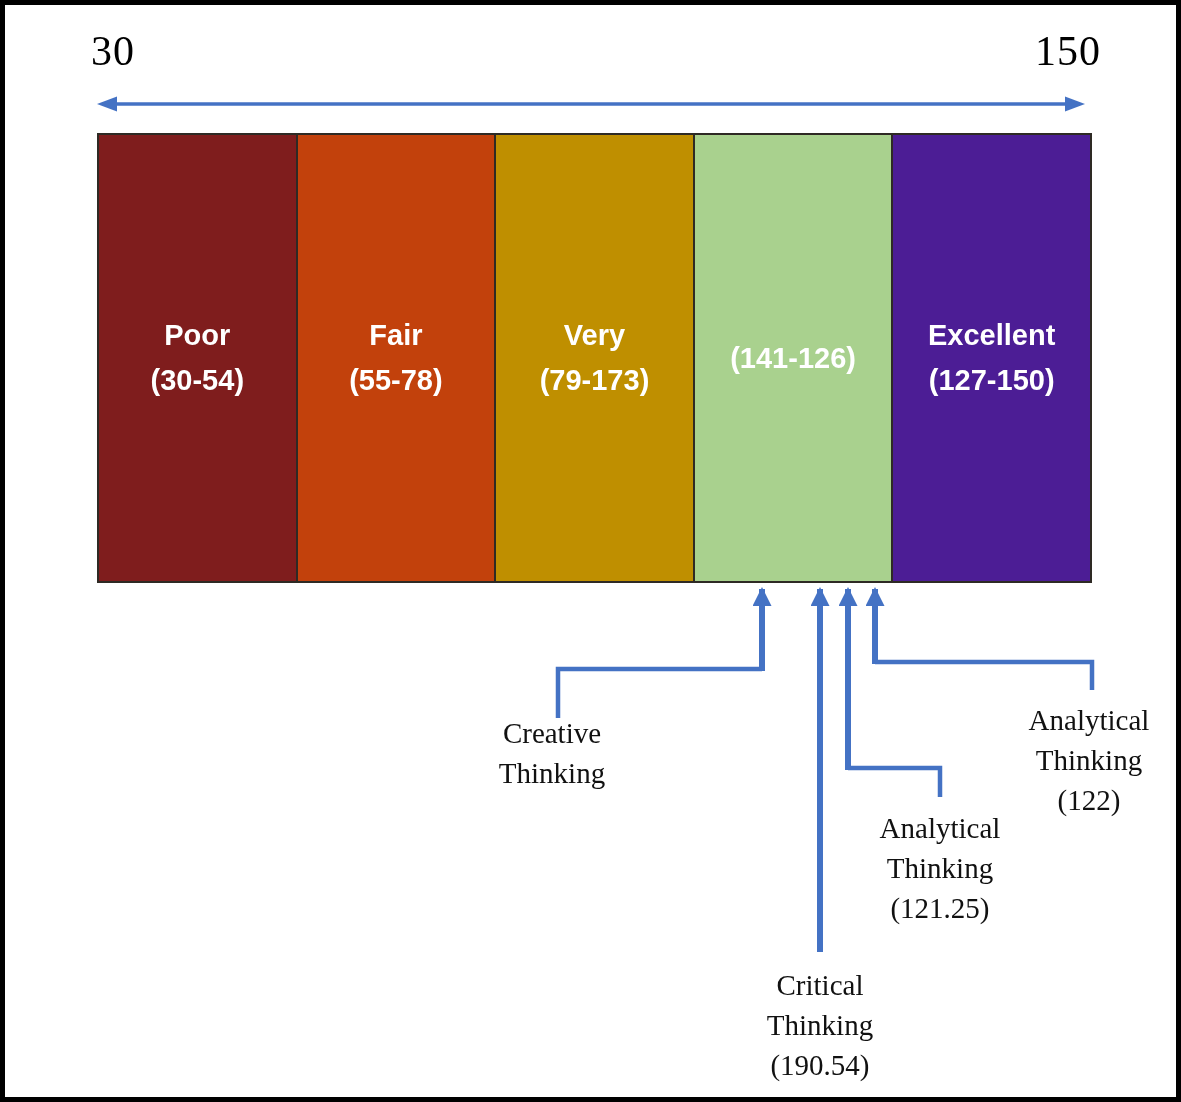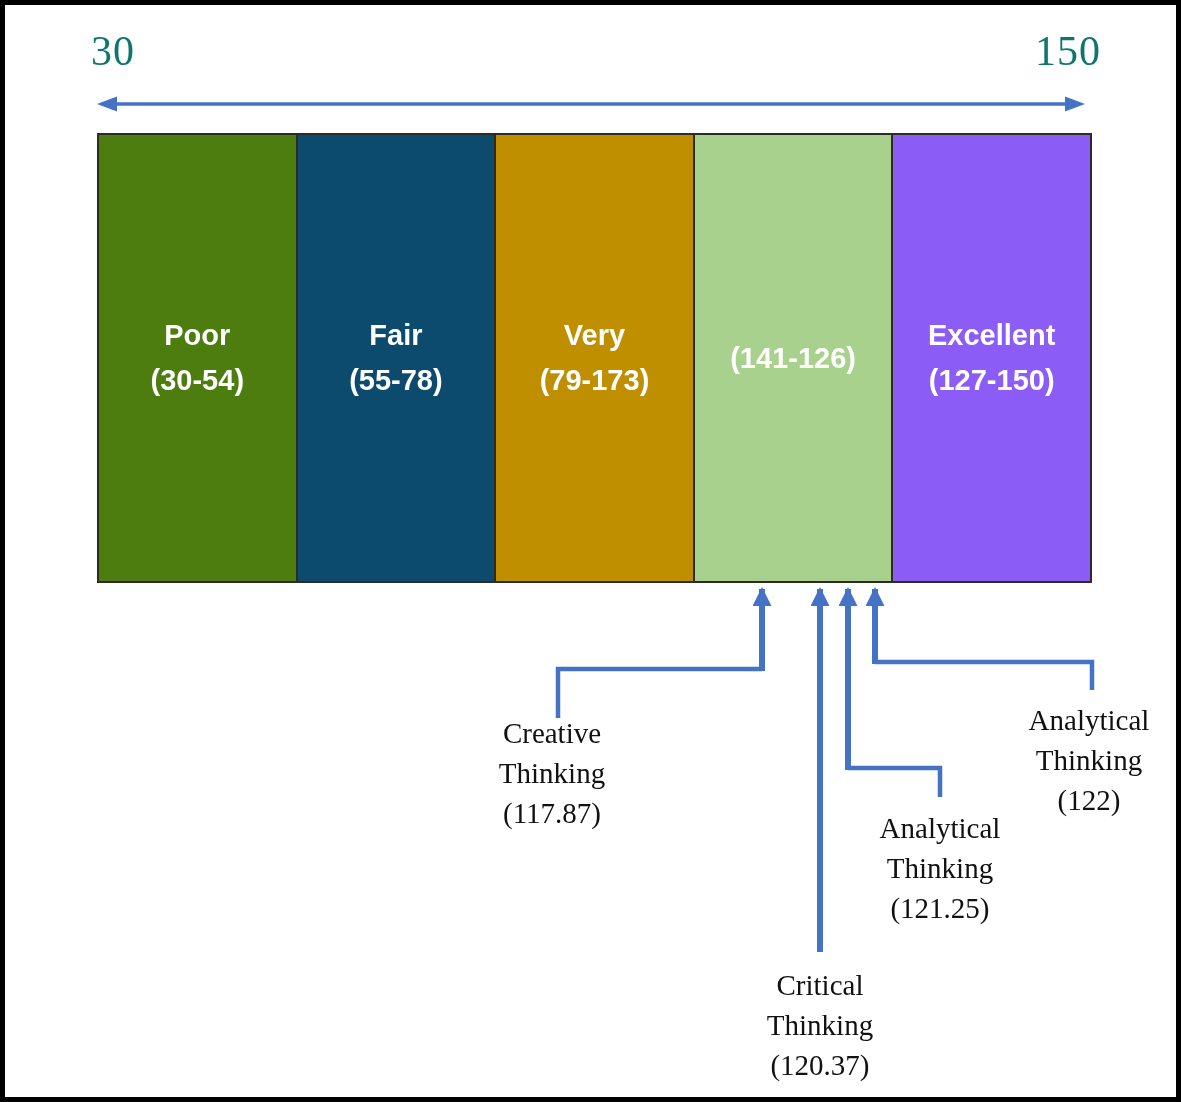--- a/index.html
+++ b/index.html
@@ -8,21 +8,21 @@
     width:1181px;height:1102px;
     box-sizing:border-box;
     border:5px solid #000;
     background:#fff;
     font-family:"Liberation Serif", serif;
     overflow:hidden;
   }
   .scale-num{
     position:absolute;
     font-size:42px;
-    color:#0f766e;
+    color:#000000;
     font-family:"Liberation Serif", serif;
     letter-spacing:1px;
   }
   #scale-min{left:86px;top:22px;}
   #scale-max{left:1022px;top:22px;margin-left:8px;}
   #bands{
     position:absolute;left:92px;top:128px;
     width:995px;height:450px;
     display:flex;flex-direction:row;
   }
@@ -60,44 +60,44 @@
 </style>
 </head>
 <body>
 
 <div id="figure">
 
   <div id="scale-min" class="scale-num">30</div>
   <div id="scale-max" class="scale-num">150</div>
 
   <div id="bands">
-    <div class="band" style="background: #4d7c0f;">
+    <div class="band" style="background: #7f1d1d;">
       <div class="band-label">
         <div>Poor</div>
         <div>(30-54)</div>
       </div>
     </div>
-    <div class="band" style="background: #0c4a6e;">
+    <div class="band" style="background: #c2410c;">
       <div class="band-label">
         <div>Fair</div>
         <div>(55-78)</div>
       </div>
     </div>
     <div class="band" style="background: rgb(191, 143, 0);">
       <div class="band-label">
         <div>Very</div>
         <div>(79-173)</div>
       </div>
     </div>
     <div class="band" style="background: rgb(169, 209, 142);">
       <div class="band-label">
         <div>(141-126)</div>
       </div>
     </div>
-    <div class="band" style="background: #8b5cf6; justify-content: center;">
+    <div class="band" style="background: #4c1d95; justify-content: center;">
       <div class="band-label">
         <div>Excellent</div>
         <div>(127-150)</div>
       </div>
     </div>
   </div>
 
   <svg id="connector-layer" width="1181" height="1102" viewBox="0 0 1181 1102" xmlns="http://www.w3.org/2000/svg">
     <defs>
       <marker id="ah" viewBox="0 0 10 10" refX="9" refY="5" markerWidth="20" markerHeight="19" markerUnits="userSpaceOnUse" orient="auto">
@@ -126,26 +126,25 @@
     </g>
 
     <g>
       <path d="M1087,685 L1087,657 L870,657" fill="none" stroke="#4472C4" stroke-width="4.5"></path>
       <path d="M870,659 L870,584" fill="none" stroke="#4472C4" stroke-width="6" marker-end="url(#ah)"></path>
     </g>
   </svg>
 
   <div id="anno-creative" class="anno">
     <div>Creative Thinking</div>
-    <div>(117.87)</div>
   </div>
 
   <div id="anno-critical" class="anno">
     <div>Critical Thinking</div>
-    <div>(120.37)</div>
+    <div>(190.54)</div>
   </div>
 
   <div id="anno-practical" class="anno">
     <div>Analytical Thinking</div>
     <div>(121.25)</div>
   </div>
 
   <div id="anno-analytical" class="anno">
     <div>Analytical Thinking</div>
     <div>(122)</div>

